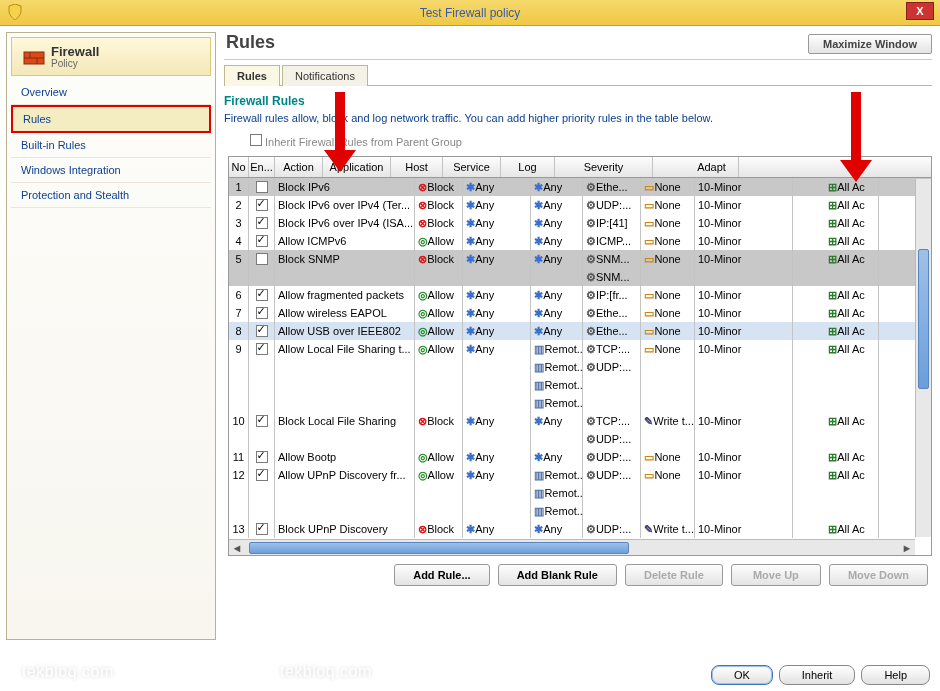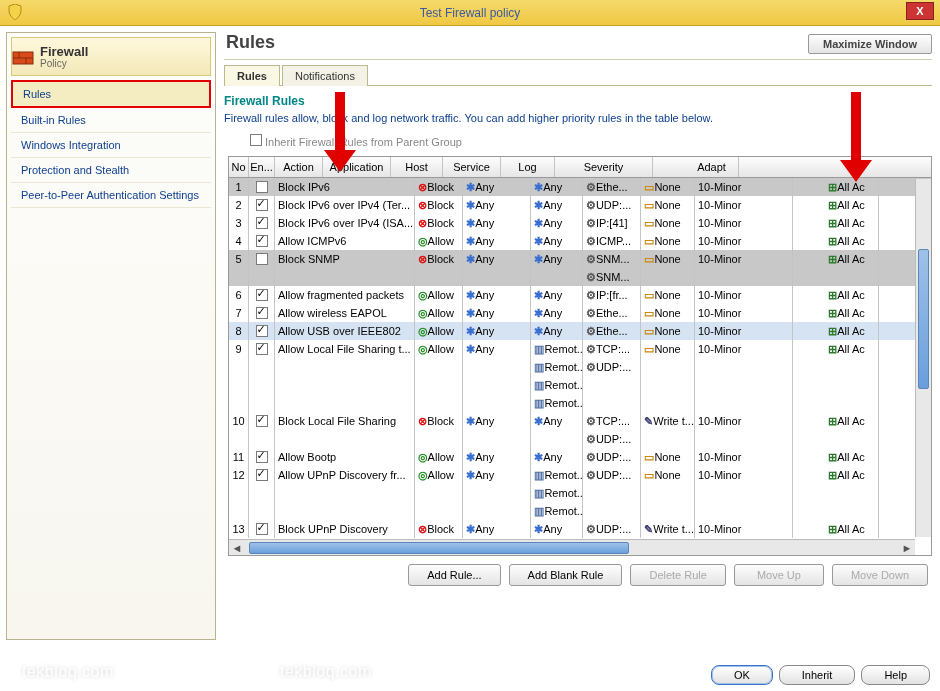--- a/index.html
+++ b/index.html
@@ -3,21 +3,21 @@
 <meta charset="utf-8">
 <style>
 * { box-sizing: border-box; font-family: Tahoma, Arial, sans-serif; font-size: 11px; }
 body { margin: 0; padding: 0; background: #fff; width: 940px; height: 691px; overflow: hidden; position: relative; }
 .titlebar { background: linear-gradient(#f5d96b,#f0c843); height: 26px; display: flex; align-items: center; justify-content: center; position: relative; border-bottom: 1px solid #c8a020; }
 .titlebar .shield { position: absolute; left: 8px; top: 4px; }
 .titlebar .title { color: #3a5aa5; font-size: 12px; }
 .closebtn { position: absolute; right: 6px; top: 2px; width: 28px; height: 18px; background: #c33; color: #fff; text-align: center; line-height: 16px; border: 1px solid #8a1f1f; font-weight: bold; }
 .main { display: flex; height: 620px; }
 .sidebar { width: 210px; background: linear-gradient(#fdfdfa,#f8f6ef); border: 1px solid #b8b290; margin: 6px 0 6px 6px; padding: 4px; }
-.sidehead { background: linear-gradient(#fff8dc,#f3e8b8); border: 1px solid #d6c97a; padding: 6px 0; margin-bottom: 4px; display: flex; align-items: center; gap: 6px; }
+.sidehead { background: linear-gradient(#fff8dc,#f3e8b8); border: 1px solid #d6c97a; padding: 6px 11px; margin-bottom: 4px; display: flex; align-items: center; gap: 6px; }
 .sidehead .fwtitle { font-size: 13px; font-weight: bold; color: #333; }
 .sidehead .sub { font-size: 10px; color: #666; display: block; margin-top: -1px; }
 .sideitem { padding: 6px 10px; color: #0d3f8f; cursor: default; border-bottom: 1px solid #ece7d3; }
 .sideitem.sel { background: #f5edc2; }
 .redbox { border: 2px solid #e00000; }
 .content { flex: 1; padding: 4px 8px; position: relative; }
 .rulesTitle { font-size: 18px; color: #444; padding: 2px 0 4px 2px; }
 .maxbtn { border: 1px solid #999; background: linear-gradient(#fefefe,#e4e4e4); padding: 3px 14px; border-radius: 2px; cursor: default; }
 .hr { border-top: 1px solid #cfcfb0; margin: 2px 0 0 0; }
 .tabs { display: flex; margin-top: 4px; border-bottom: 1px solid #bdb98f; }
@@ -45,21 +45,21 @@
 .c-svc{width:58px;}
 .c-log{width:54px;}
 .c-sev{width:98px;}
 .c-adp{width:54px;margin-left:32px;}
 .scroll-v { position: absolute; right: 0; top: 22px; bottom: 18px; width: 16px; background: #e8e8e8; border-left: 1px solid #bbb; }
 .scroll-v .thumb { position: absolute; left: 2px; right: 2px; top: 70px; height: 140px; background: linear-gradient(#9fc1e8,#6a9fdc); border: 1px solid #5a86bc; border-radius: 2px; }
 .scroll-h { position: absolute; left: 0; right: 16px; bottom: 0; height: 16px; background: #e8e8e8; border-top: 1px solid #bbb; display:flex; align-items:center;}
 .scroll-h .thumb { position: absolute; left: 20px; height: 12px; top: 2px; width: 380px; background: linear-gradient(#9fc1e8,#6a9fdc); border: 1px solid #5a86bc; border-radius: 2px; }
 .scroll-h .arrL, .scroll-h .arrR{ width:16px; text-align:center; color:#555;}
 .scroll-h .arrR{position:absolute; right:0;}
-.btnrow { display: flex; gap: 8px; margin: 8px 0 0 0; justify-content: flex-end; padding-right: 4px; }
+.btnrow { display: flex; gap: 8px; margin: 8px 0 0 0; justify-content: flex-end; padding-right: 4px; font-weight: bold; }
 .btn { border: 1px solid #999; background: linear-gradient(#fdfdfd,#e4e4e4); padding: 4px 18px; border-radius: 3px; min-width: 90px; text-align: center; }
 .btn.dis { color: #aaa; }
 .dlgbtns { position: absolute; bottom: 6px; right: 10px; display: flex; gap: 6px; }
 .dlgbtn { border: 1px solid #888; background: linear-gradient(#fff,#e2e2e2); padding: 3px 22px; border-radius: 8px; }
 .dlgbtn.primary { border: 1px solid #3a74c4; box-shadow: 0 0 0 1px #a0c2ea inset; }
 .watermark { position: absolute; color: #fff; font-size: 16px; letter-spacing: .5px; text-shadow: 0 0 4px rgba(0,0,0,.2); pointer-events:none;}
 .wm1 { left: 22px; bottom: 10px; }
 .wm2 { left: 280px; bottom: 10px; }
 .ico { font-family: Arial; font-weight: bold; }
 .ico-x { color: #d11; }
@@ -97,25 +97,25 @@
           <line x1="1" y1="12" x2="21" y2="12" stroke="#8a2a0a"></line>
           <line x1="7" y1="6" x2="7" y2="12" stroke="#8a2a0a"></line>
           <line x1="14" y1="12" x2="14" y2="18" stroke="#8a2a0a"></line>
         </svg>
       <div>
         <div class="fwtitle">Firewall</div>
         <span class="sub">Policy</span>
       </div>
     </div>
     <div id="sideitems">
+        <div class="sideitem">Overview</div>
         <div class="sideitem sel redbox">Rules</div>
         <div class="sideitem">Built-in Rules</div>
         <div class="sideitem">Windows Integration</div>
         <div class="sideitem">Protection and Stealth</div>
-        <div class="sideitem">Peer-to-Peer Authentication Settings</div>
       </div>
   </div>
 
   <div class="content">
     <div class="sectionHead2" style="display:flex;justify-content:space-between;align-items:center;background:none;border:none;padding:0;">
       <div class="rulesTitle">Rules</div>
       <div class="maxbtn">Maximize Window</div>
     </div>
     <div class="hr"></div>
 

